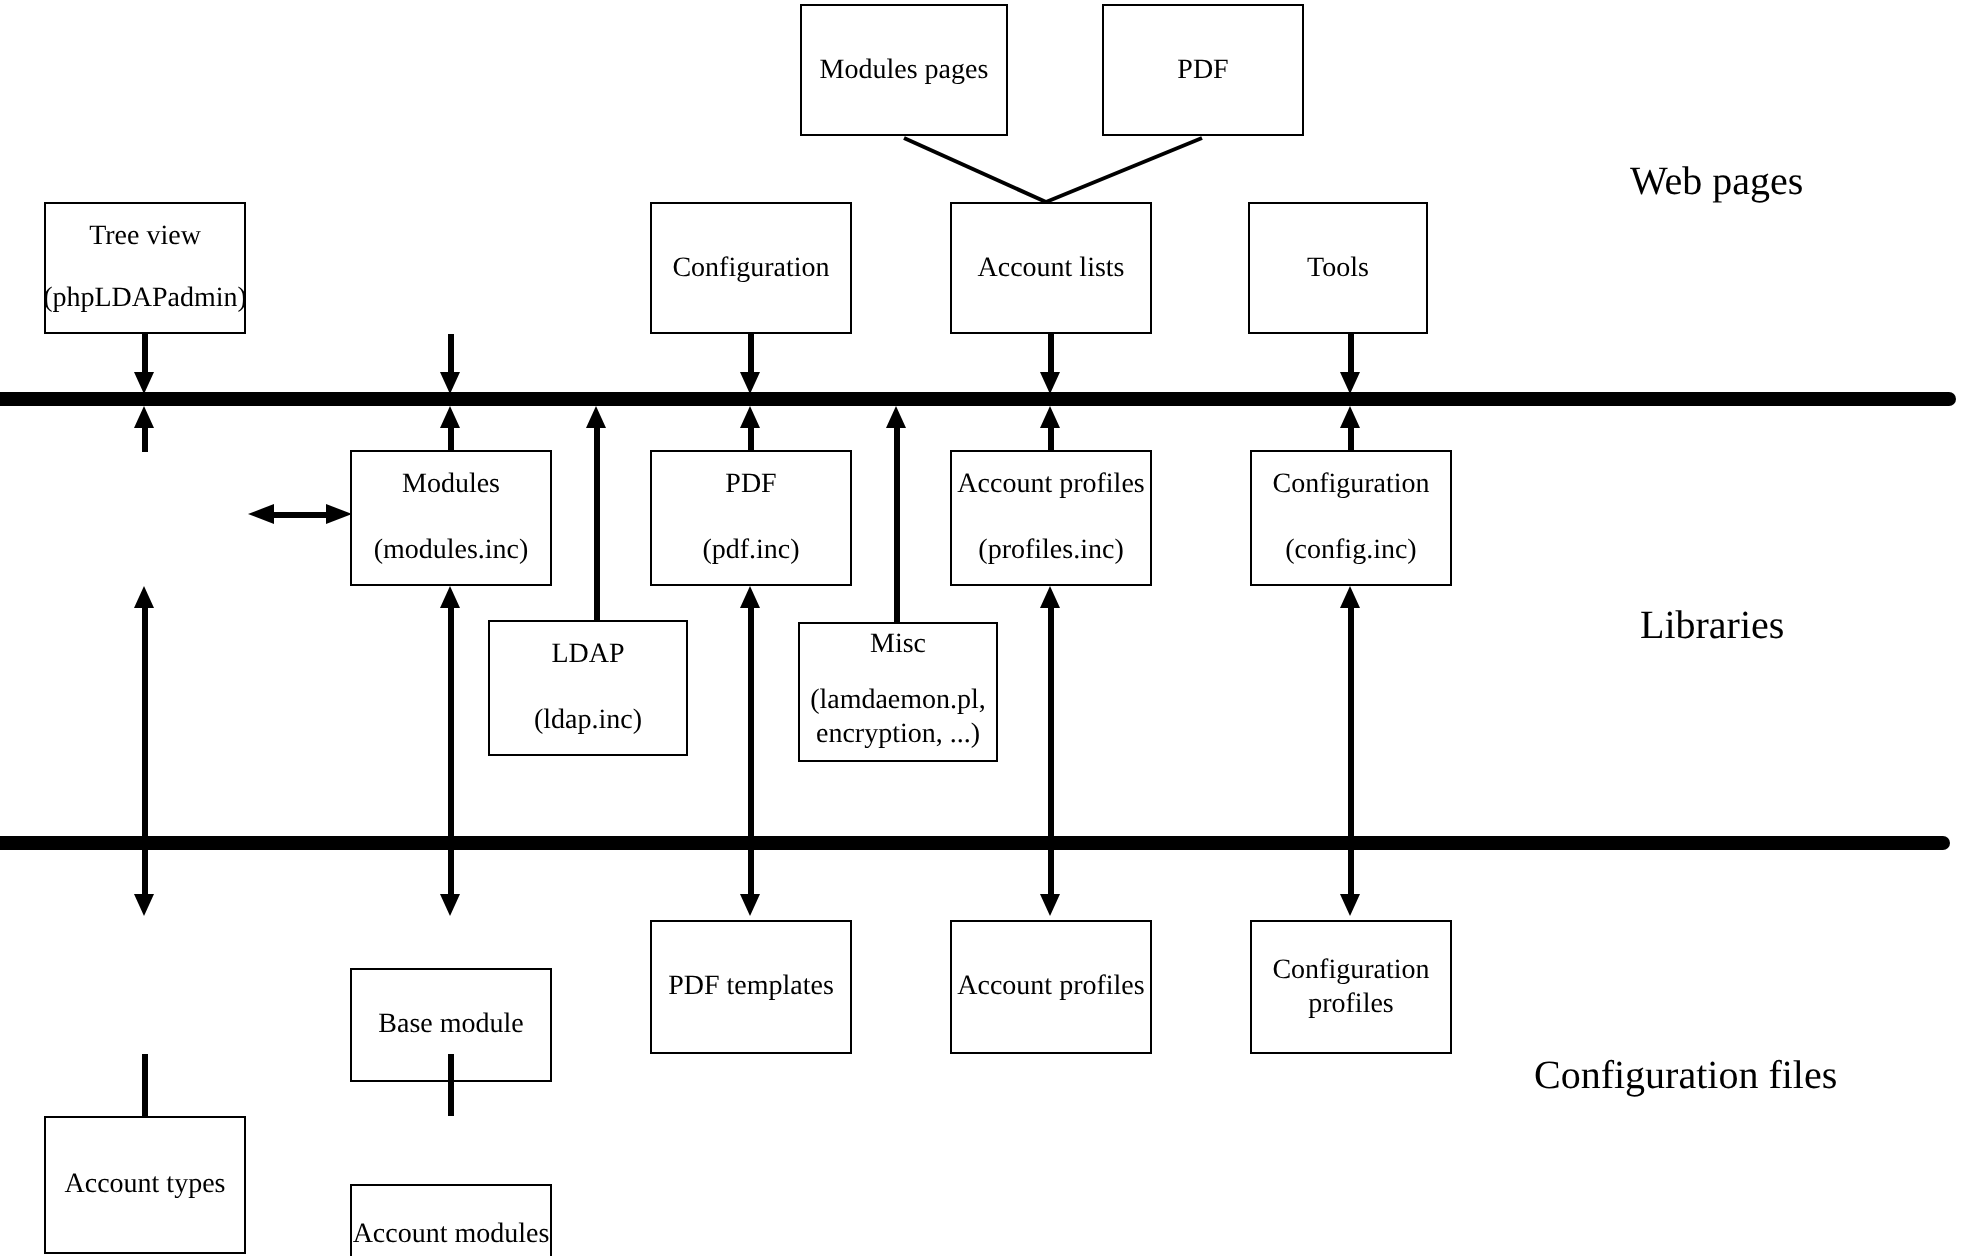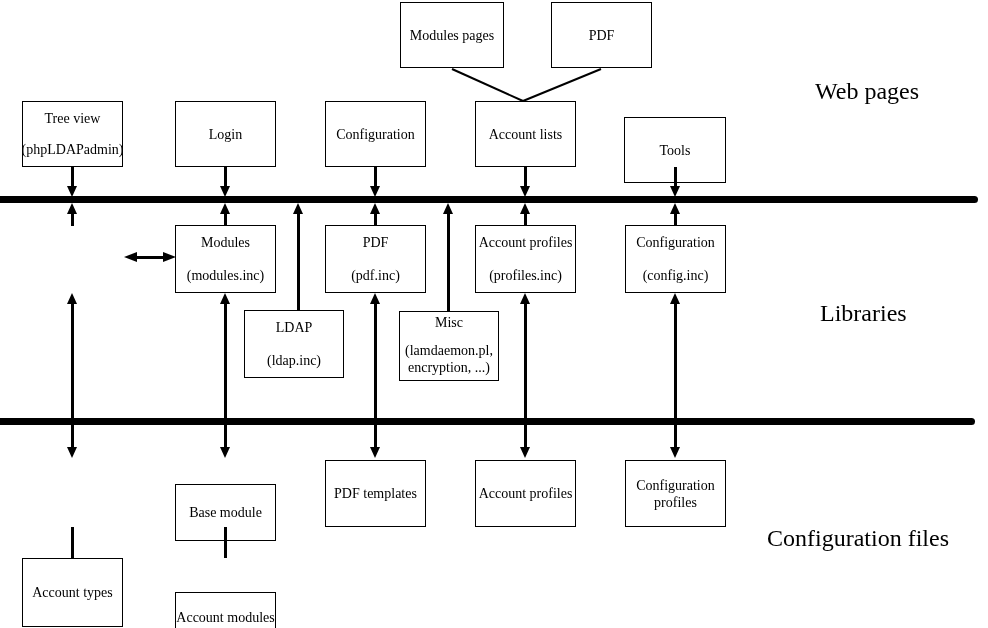--- a/index.html
+++ b/index.html
@@ -13,21 +13,21 @@
   .box.three{justify-content:space-between;padding:2px 0 4px 0;}
   .misc-bottom span{display:block;line-height:17px;}
   .bus{position:absolute;height:7px;background:#000;border-radius:0 4px 4px 0;}
   .vline{position:absolute;width:3px;background:#000;}
   .hline{position:absolute;height:3px;background:#000;}
   .tri{position:absolute;width:0;height:0;}
   .tri.down{border-left:5.5px solid transparent;border-right:5.5px solid transparent;border-top:11px solid #000;}
   .tri.up{border-left:5.5px solid transparent;border-right:5.5px solid transparent;border-bottom:11px solid #000;}
   .tri.left{border-top:5.5px solid transparent;border-bottom:5.5px solid transparent;border-right:13px solid #000;}
   .tri.right{border-top:5.5px solid transparent;border-bottom:5.5px solid transparent;border-left:13px solid #000;}
-  .seclabel{position:absolute;font-size:24px;line-height:30px;white-space:nowrap;font-family:Liberation Serif, serif;}
+  .seclabel{position:absolute;font-size:20px;line-height:30px;white-space:nowrap;font-family:Liberation Serif, serif;}
   svg.overlay{position:absolute;left:0;top:0;pointer-events:none;}
 </style>
 </head>
 <body>
 
 <div class="stage">
 
   <svg class="overlay" width="988" height="628">
     <line x1="452" y1="69" x2="523" y2="101" stroke="#000" stroke-width="2"></line>
     <line x1="601" y1="69" x2="523" y2="101" stroke="#000" stroke-width="2"></line>
@@ -44,30 +44,27 @@
     <span>Modules pages</span>
   </div>
   <div class="box" style="left:551px;top:2px;width:101px;height:66px">
     <span>PDF</span>
   </div>
 
   <div class="box two" style="left:22px;top:101px;width:101px;height:66px">
     <span>Tree view</span>
     <span>(phpLDAPadmin)</span>
   </div>
-  <div class="box" style="left:175px;top:101px;width:101px;height:66px">
-    <span>Login</span>
-  </div>
   <div class="box" style="left:325px;top:101px;width:101px;height:66px">
     <span>Configuration</span>
   </div>
   <div class="box" style="left:475px;top:101px;width:101px;height:66px">
     <span>Account lists</span>
   </div>
-  <div class="box" style="left:624px;top:117px;width:102px;height:66px">
+  <div class="box" style="left:624px;top:101px;width:90px;height:66px">
     <span>Tools</span>
   </div>
 
   <div class="box two" style="left:175px;top:225px;width:101px;height:68px">
     <span>Modules</span>
     <span>(modules.inc)</span>
   </div>
   <div class="box two" style="left:325px;top:225px;width:101px;height:68px">
     <span>PDF</span>
     <span>(pdf.inc)</span>

